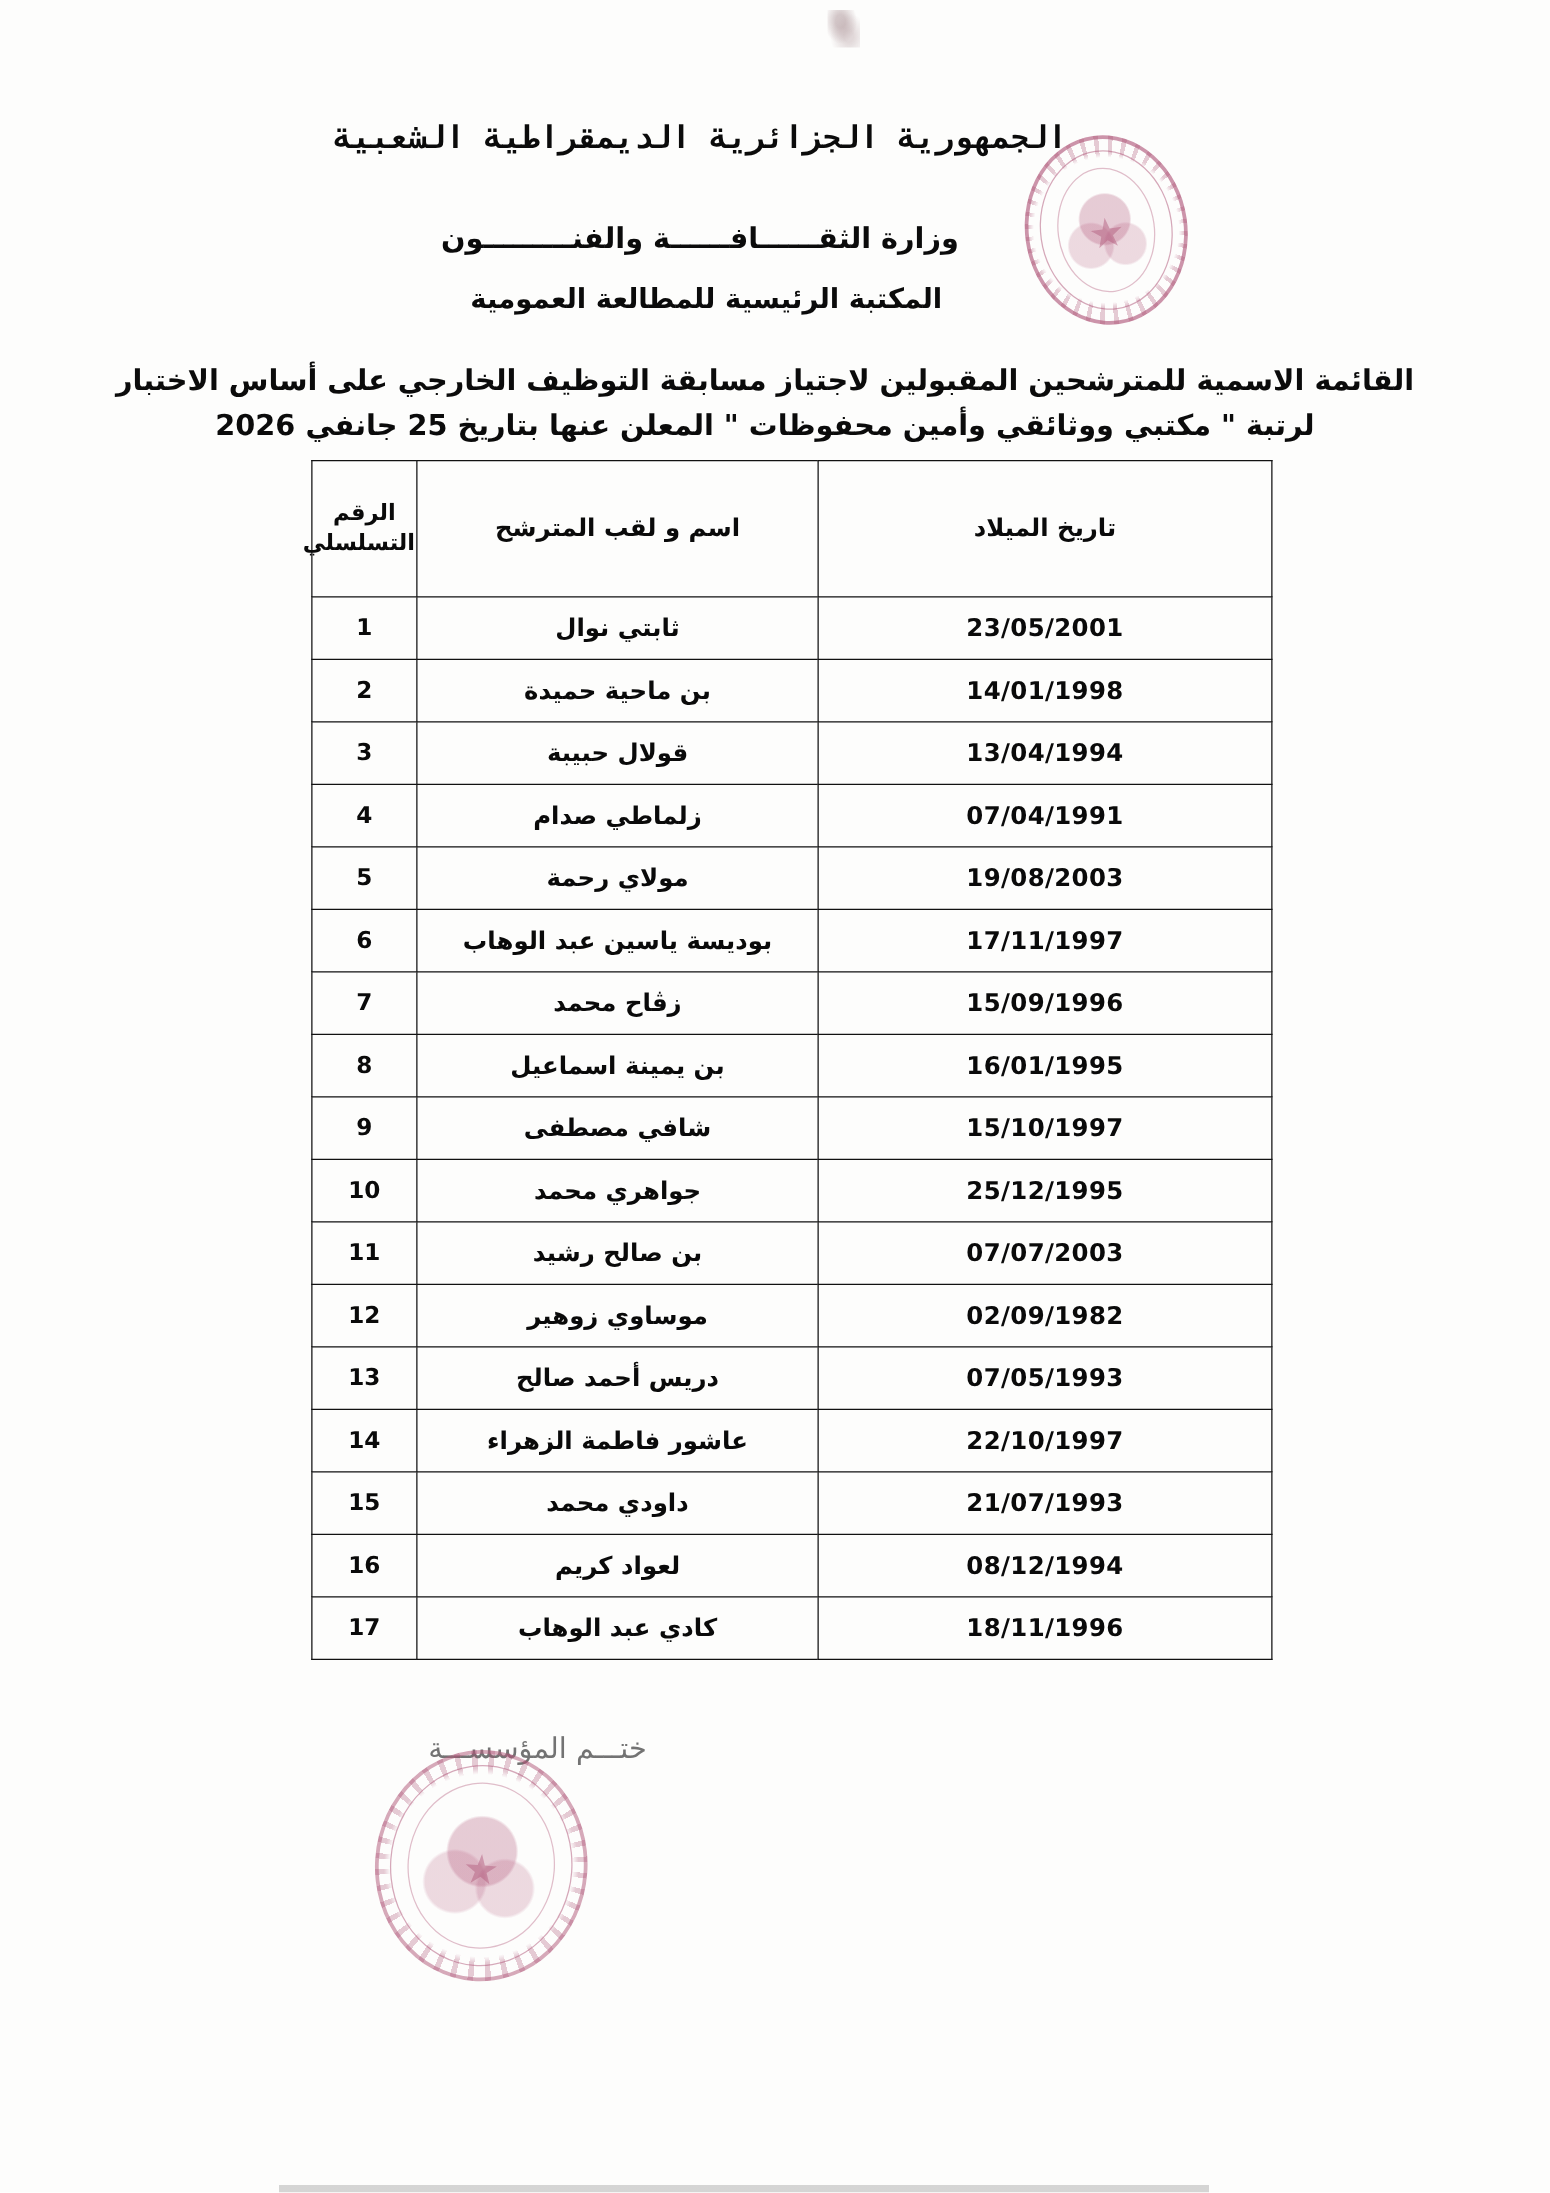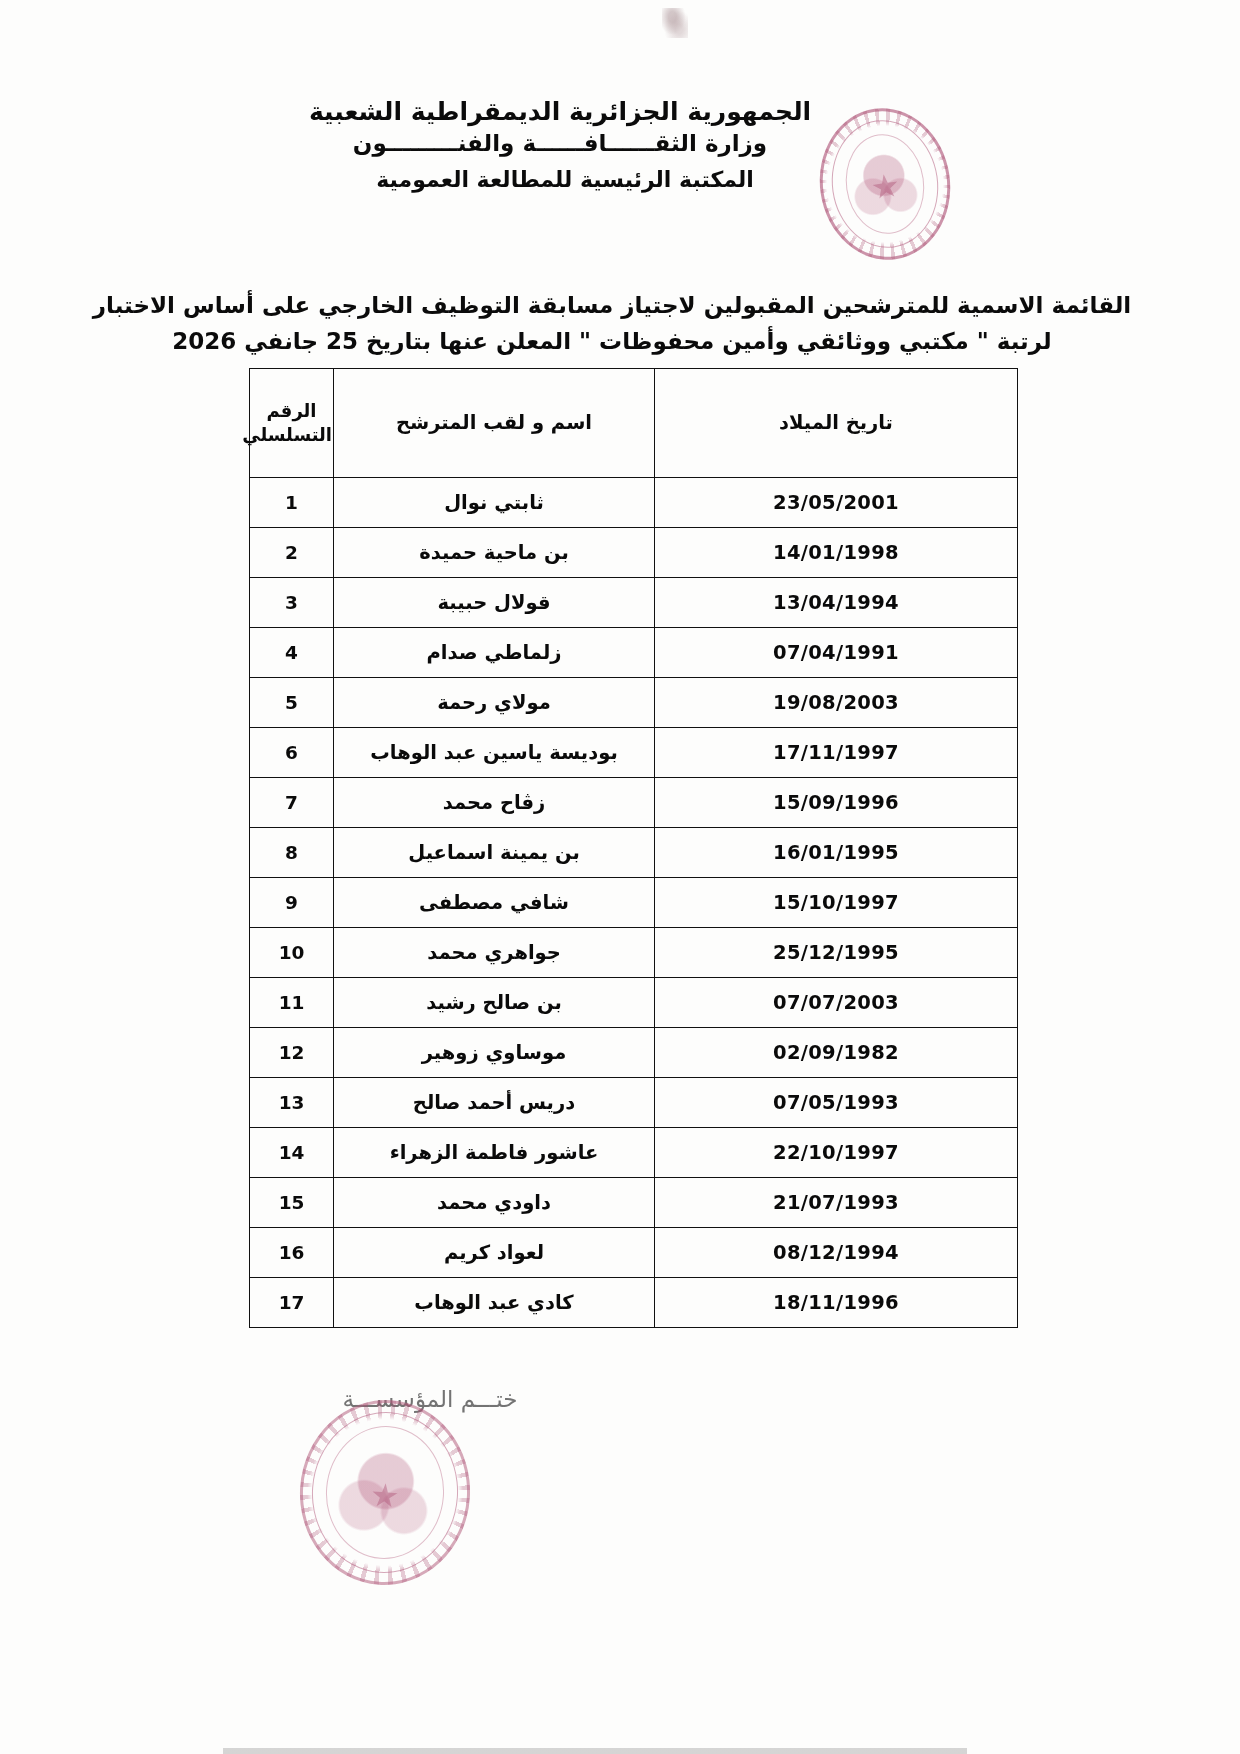--- a/index.html
+++ b/index.html
@@ -43,34 +43,36 @@
     right: 0;
     left: 0;
     text-align: center;
   }
   .hdr-republic {
     font-size: 25px;
     font-weight: bold;
     letter-spacing: 0px;
     line-height: 1.25;
     padding-right: 120px;
+    font-family: Liberation Mono, monospace;
   }
   .hdr-ministry {
+    margin-top: 48px;
     font-size: 23px;
     font-weight: bold;
     line-height: 1.45;
     padding-right: 120px;
     letter-spacing: 1px;
   }
   .hdr-library {
     font-size: 22px;
     font-weight: bold;
     line-height: 1.4;
     padding-right: 110px;
-    margin-top: 4px;
+    margin-top: 16px;
   }
 
   
   .stamp {
     position: absolute;
     border-radius: 50%;
     pointer-events: none;
     opacity: .92;
   }
   .stamp-top {

